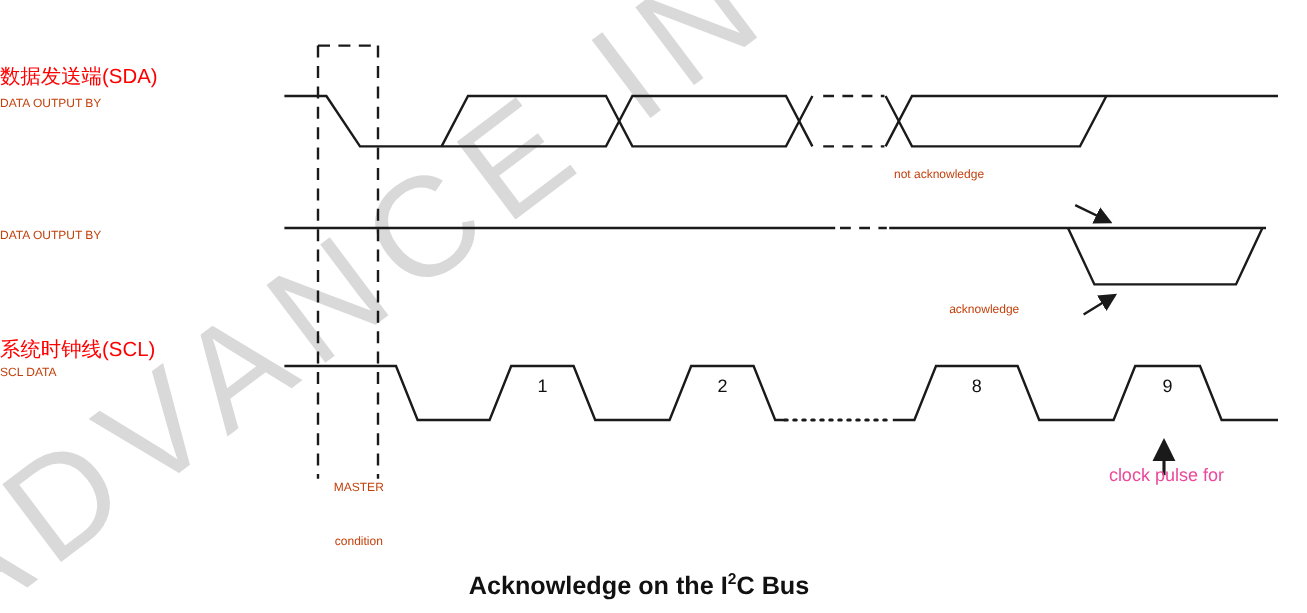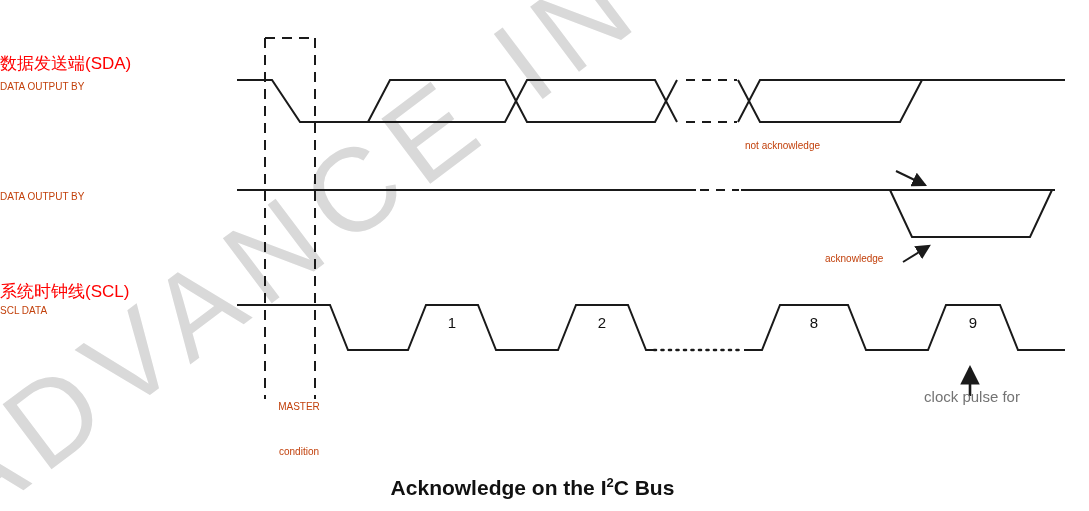--- a/index.html
+++ b/index.html
@@ -2,21 +2,21 @@
 <html><head>
 <meta charset="utf-8">
 <style>
   html,body{margin:0;padding:0;background:#ffffff;}
   body{font-family:"Liberation Sans","DejaVu Sans",sans-serif;}
   #stage{position:relative;width:1089px;height:511px;background:#ffffff;overflow:hidden;}
   .abs{position:absolute;white-space:nowrap;}
   .txt{z-index:2;}
   .cn{color:#ff0000;font-size:17px;}
   .en{color:#c2410c;font-size:10px;}
-  .small{font-size:15px;color:#737373;}
+  .small{font-size:15px;color:#ec4899;}
   .label-col{left:0;width:206px;text-align:left;}
   .center{text-align:center;}
   .clock-num{width:50px;text-align:center;font-size:15px;color:#111111;}
   #watermark{
     position:absolute;left:-55px;top:430px;
     transform:rotate(-37deg);transform-origin:0 50%;
     font-size:118px;letter-spacing:14px;color:#d9d9d9;
     z-index:0;white-space:nowrap;font-weight:400;
   }
   svg.wave{position:absolute;left:0;top:0;z-index:1;}
@@ -79,21 +79,21 @@
 
   <div class="abs txt clock-num" style="left:427px;top:314px">1</div>
   <div class="abs txt clock-num" style="left:577px;top:314px">2</div>
   <div class="abs txt clock-num" style="left:789px;top:314px">8</div>
   <div class="abs txt clock-num" style="left:948px;top:314px">9</div>
 
   <div class="abs txt en center" style="left:240px;top:401px;width:118px">MASTER</div>
   <div class="abs txt en center" style="left:240px;top:446px;width:118px">condition</div>
 
   <div class="abs txt en" style="left:745px;top:140px">not acknowledge</div>
-  <div class="abs txt en" style="left:825px;top:253px">acknowledge</div>
+  <div class="abs txt en" style="left:791px;top:253px">acknowledge</div>
 
   <div class="abs txt small center" style="left:886px;top:388px;width:172px">clock pulse for</div>
 
   <div id="title" class="abs txt">
     <span>Acknowledge on the I</span><sup>2</sup><span>C Bus</span>
   </div>
 
 </div>
 
 </body></html>

